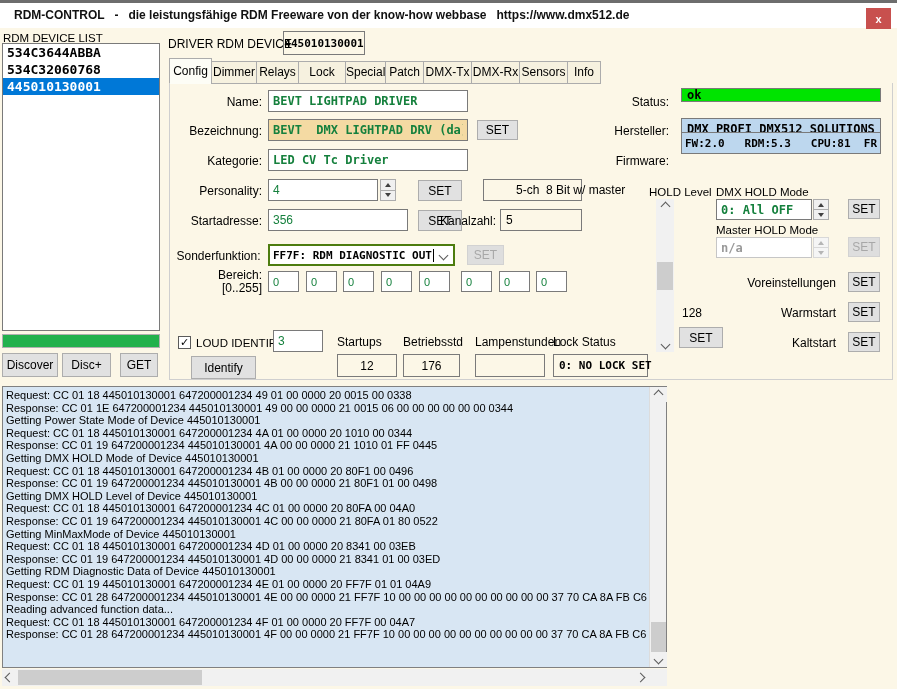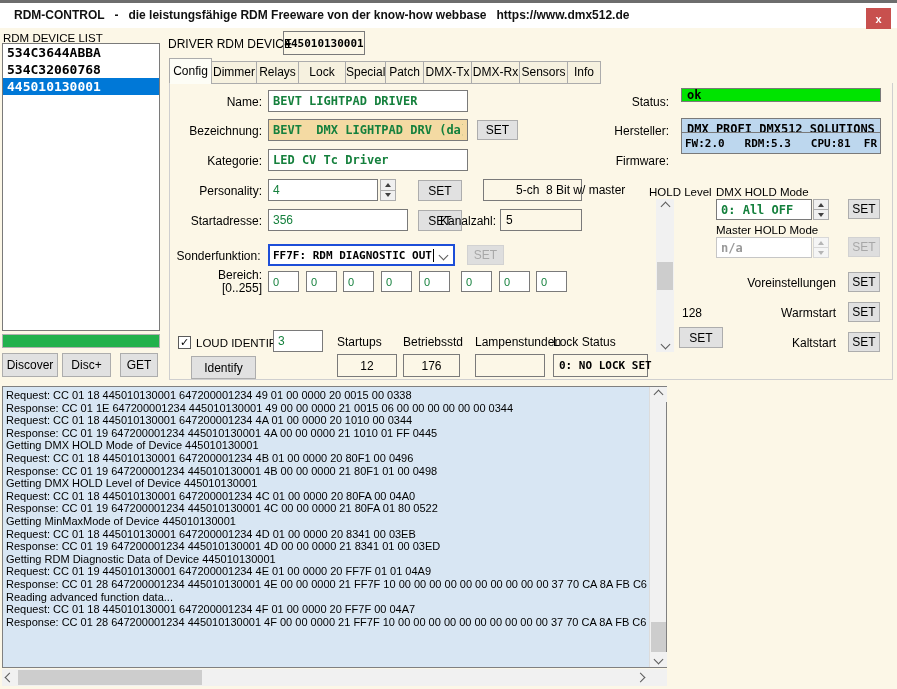--- a/index.html
+++ b/index.html
@@ -29,21 +29,21 @@
   .tab.active{height:26px;line-height:24px;background:#fdfdf6;border-bottom:none;border-left:1px solid #acacac;}
   .panel{position:absolute;left:169px;top:83px;width:724px;height:297px;border:1px solid #cfcfcf;border-top:none;box-sizing:border-box;}
   .spin{position:absolute;width:16px;display:flex;flex-direction:column;}
   .spin .sb{flex:1;background:#f0f0f0;border:1px solid #acacac;display:flex;align-items:center;justify-content:center;cursor:pointer;}
   .spin .sb + .sb{border-top:none;}
   .spin.dis .sb{background:#f5f5f5;border-color:#d8d8d8;}
   .tri-up{width:0;height:0;border-left:3px solid transparent;border-right:3px solid transparent;border-bottom:4px solid #404040;}
   .tri-down{width:0;height:0;border-left:3px solid transparent;border-right:3px solid transparent;border-top:4px solid #404040;}
   .spin.dis .tri-up{border-bottom-color:#b5b5b5;}
   .spin.dis .tri-down{border-top-color:#b5b5b5;}
-  .dd{position:absolute;background:#fff;border:2px solid #1d4ed8;box-sizing:border-box;display:flex;align-items:center;padding:0 3px;cursor:pointer;}
+  .dd{position:absolute;background:#fff;border:2px solid #4d7c0f;box-sizing:border-box;display:flex;align-items:center;padding:0 3px;cursor:pointer;}
   .dd .val{font-family:"DejaVu Sans Mono",monospace;font-weight:bold;font-size:11px;white-space:pre;}
   .caret{width:0;height:13px;border-left:1px solid #000;margin-left:1px;}
   .chev{display:inline-block;width:6px;height:6px;border-left:1.5px solid #5a5a5a;border-bottom:1.5px solid #5a5a5a;}
   .chev.down{transform:rotate(-45deg);}
   .chev.up{transform:rotate(135deg);}
   .chev.left{transform:rotate(45deg);}
   .chev.right{transform:rotate(-135deg);}
   .cb{position:absolute;width:13px;height:13px;background:#fff;border:1px solid #5a5a5a;box-sizing:border-box;font-size:11px;line-height:11px;text-align:center;color:#000;cursor:pointer;}
   .sbar{position:absolute;background:#f1f1f1;box-sizing:border-box;}
   .sbar .arrow{position:absolute;display:flex;align-items:center;justify-content:center;background:#f1f1f1;cursor:pointer;}
@@ -204,20 +204,21 @@
   <div class="dispbox" style="left:403px;top:354px;width:57px;height:23px;font-family:'Liberation Sans',sans-serif;font-weight:normal;justify-content:center;">176</div>
   <div class="lbl" style="left:475px;top:335px;">Lampenstunden</div>
   <div class="dispbox" style="left:475px;top:354px;width:70px;height:23px;font-family:'Liberation Sans',sans-serif;font-weight:normal;"></div>
   <div class="lbl" style="left:553px;top:335px;">Lock Status</div>
   <div class="dispbox" style="left:553px;top:354px;width:95px;height:23px;font-size:11px;">0: NO LOCK SET</div>
 
   <div class="logbox">
     <div class="loglines">
       <div class="logline">Request: CC 01 18 445010130001 647200001234 49 01 00 0000 20 0015 00 0338</div>
       <div class="logline">Response: CC 01 1E 647200001234 445010130001 49 00 00 0000 21 0015 06 00 00 00 00 00 00 0344</div>
+      <div class="logline">Getting Power State Mode of Device 445010130001</div>
       <div class="logline">Request: CC 01 18 445010130001 647200001234 4A 01 00 0000 20 1010 00 0344</div>
       <div class="logline">Response: CC 01 19 647200001234 445010130001 4A 00 00 0000 21 1010 01 FF 0445</div>
       <div class="logline">Getting DMX HOLD Mode of Device 445010130001</div>
       <div class="logline">Request: CC 01 18 445010130001 647200001234 4B 01 00 0000 20 80F1 00 0496</div>
       <div class="logline">Response: CC 01 19 647200001234 445010130001 4B 00 00 0000 21 80F1 01 00 0498</div>
       <div class="logline">Getting DMX HOLD Level of Device 445010130001</div>
       <div class="logline">Request: CC 01 18 445010130001 647200001234 4C 01 00 0000 20 80FA 00 04A0</div>
       <div class="logline">Response: CC 01 19 647200001234 445010130001 4C 00 00 0000 21 80FA 01 80 0522</div>
       <div class="logline">Getting MinMaxMode of Device 445010130001</div>
       <div class="logline">Request: CC 01 18 445010130001 647200001234 4D 01 00 0000 20 8341 00 03EB</div>

